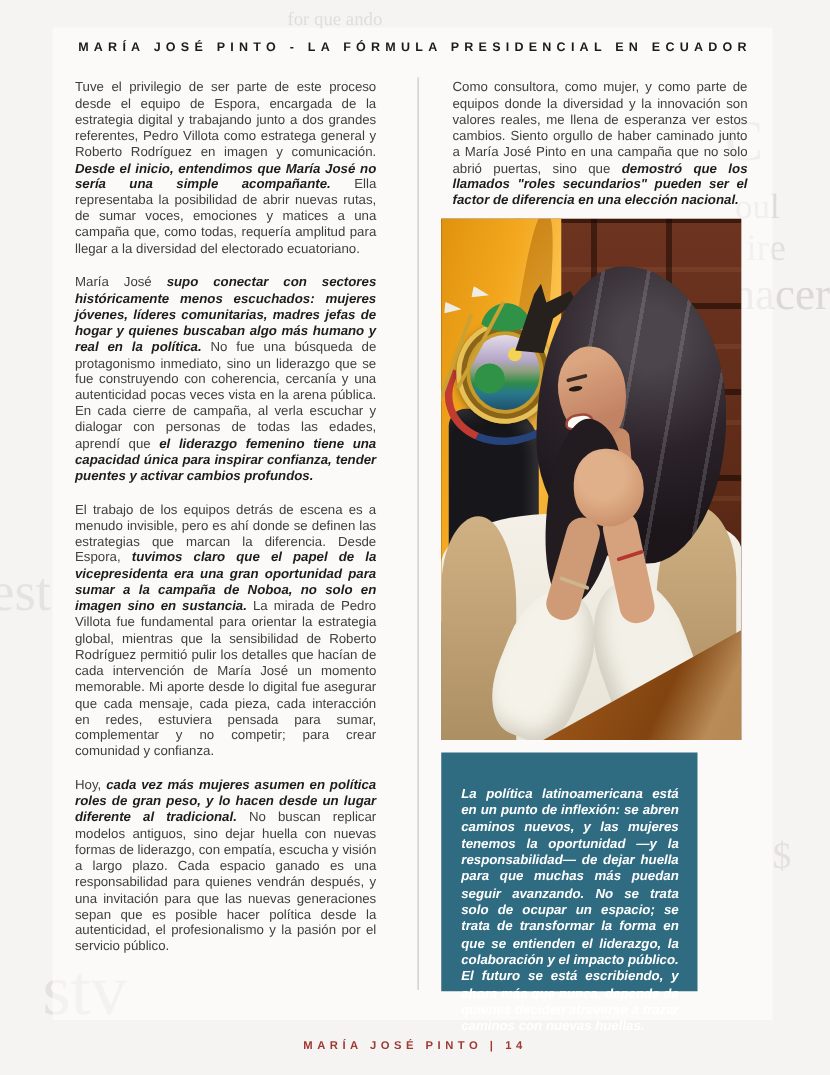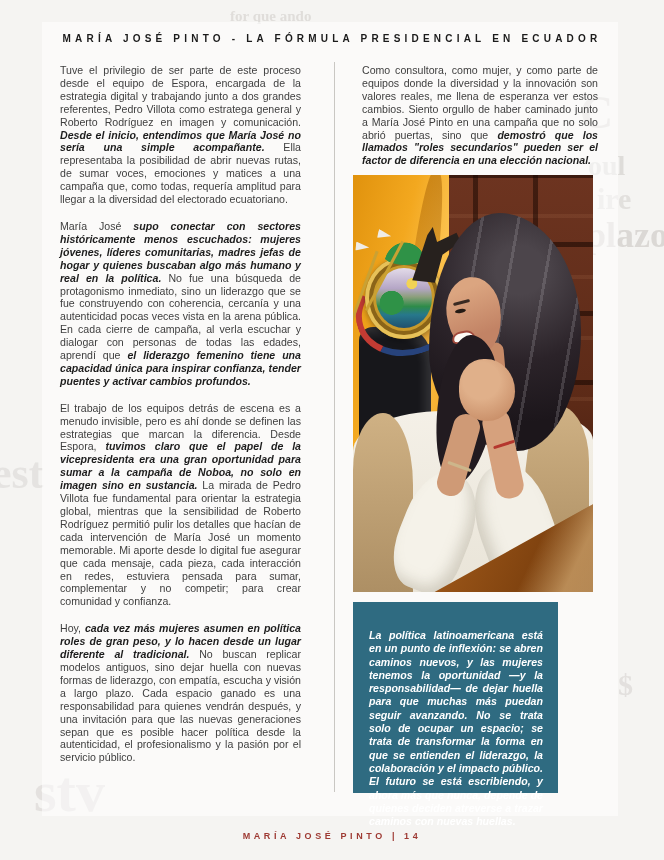--- a/index.html
+++ b/index.html
@@ -1,20 +1,20 @@
 <!DOCTYPE html>
 <html><head>
 <meta charset="utf-8">
 <style>
   html,body{margin:0;padding:0;}
   body{width:664px;height:860px;overflow:hidden;font-family:"Liberation Sans",sans-serif;}
   .page{position:relative;width:664px;height:860px;background:#f5f4f2;overflow:hidden;}
   
   .collage{position:absolute;inset:0;pointer-events:none;}
-  .collage span{position:absolute;font-family:"Liberation Serif",serif;font-weight:700;white-space:nowrap;}
+  .collage span{position:absolute;font-family:"Liberation Serif",serif;font-weight:400;white-space:nowrap;}
   .panel{position:absolute;left:42px;top:22px;width:576px;height:794px;background:rgba(255,255,255,.55);}
   
   .hdr{position:absolute;left:0;right:0;top:33px;text-align:center;font-size:10px;font-weight:700;letter-spacing:4.2px;color:#1b1b1b;}
   .ftr{position:absolute;left:0;right:0;top:831px;text-align:center;font-size:9px;font-weight:700;letter-spacing:3.6px;color:#9e3a33;}
   .divider{position:absolute;left:334px;top:62px;width:1px;height:730px;background:#c9c7c3;}
   
   .colL{position:absolute;left:60px;top:64px;width:241px;}
   .colRtext{position:absolute;left:362px;top:64px;width:236px;}
   .para{margin:0 0 14px 0;font-size:10.6px;line-height:12.9px;color:#3e3e3e;text-align:justify;}
   .para .bold{font-weight:700;color:#1d1d1d;font-style:italic;}
@@ -90,21 +90,21 @@
     clip-path:polygon(34% 100%,100% 28%,100% 100%);}
 </style>
 </head>
 <body>
 
 <div class="page">
   <div class="collage" id="collage">
       <span style="left: 580px; top: 86px; font-size: 46px; color: rgba(190, 186, 182, 0.4);">C</span>
       <span style="left: 588px; top: 150px; font-size: 28px; color: rgba(185, 181, 177, 0.38);">oul</span>
       <span style="left: 597px; top: 182px; font-size: 30px; color: rgba(200, 196, 192, 0.42);">ire</span>
-      <span style="left: 586px; top: 214px; font-size: 36px; color: rgba(175, 170, 166, 0.38);">plazo</span>
+      <span style="left: 586px; top: 214px; font-size: 36px; color: rgba(175, 170, 166, 0.38);">hacer</span>
       <span style="left: 618px; top: 668px; font-size: 30px; color: rgba(200, 196, 192, 0.4);">$</span>
       <span style="left: 34px; top: 758px; font-size: 58px; color: rgba(208, 205, 202, 0.48);">stv</span>
       <span style="left: -8px; top: 448px; font-size: 44px; color: rgba(212, 209, 206, 0.48);">est</span>
       <span style="left: 230px; top: 8px; font-size: 15px; color: rgba(206, 203, 199, 0.55);">for que ando</span>
     </div>
   <div class="panel"></div>
 
   <div class="hdr">MARÍA JOSÉ PINTO - LA FÓRMULA PRESIDENCIAL EN ECUADOR</div>
 
   <div class="colL">

